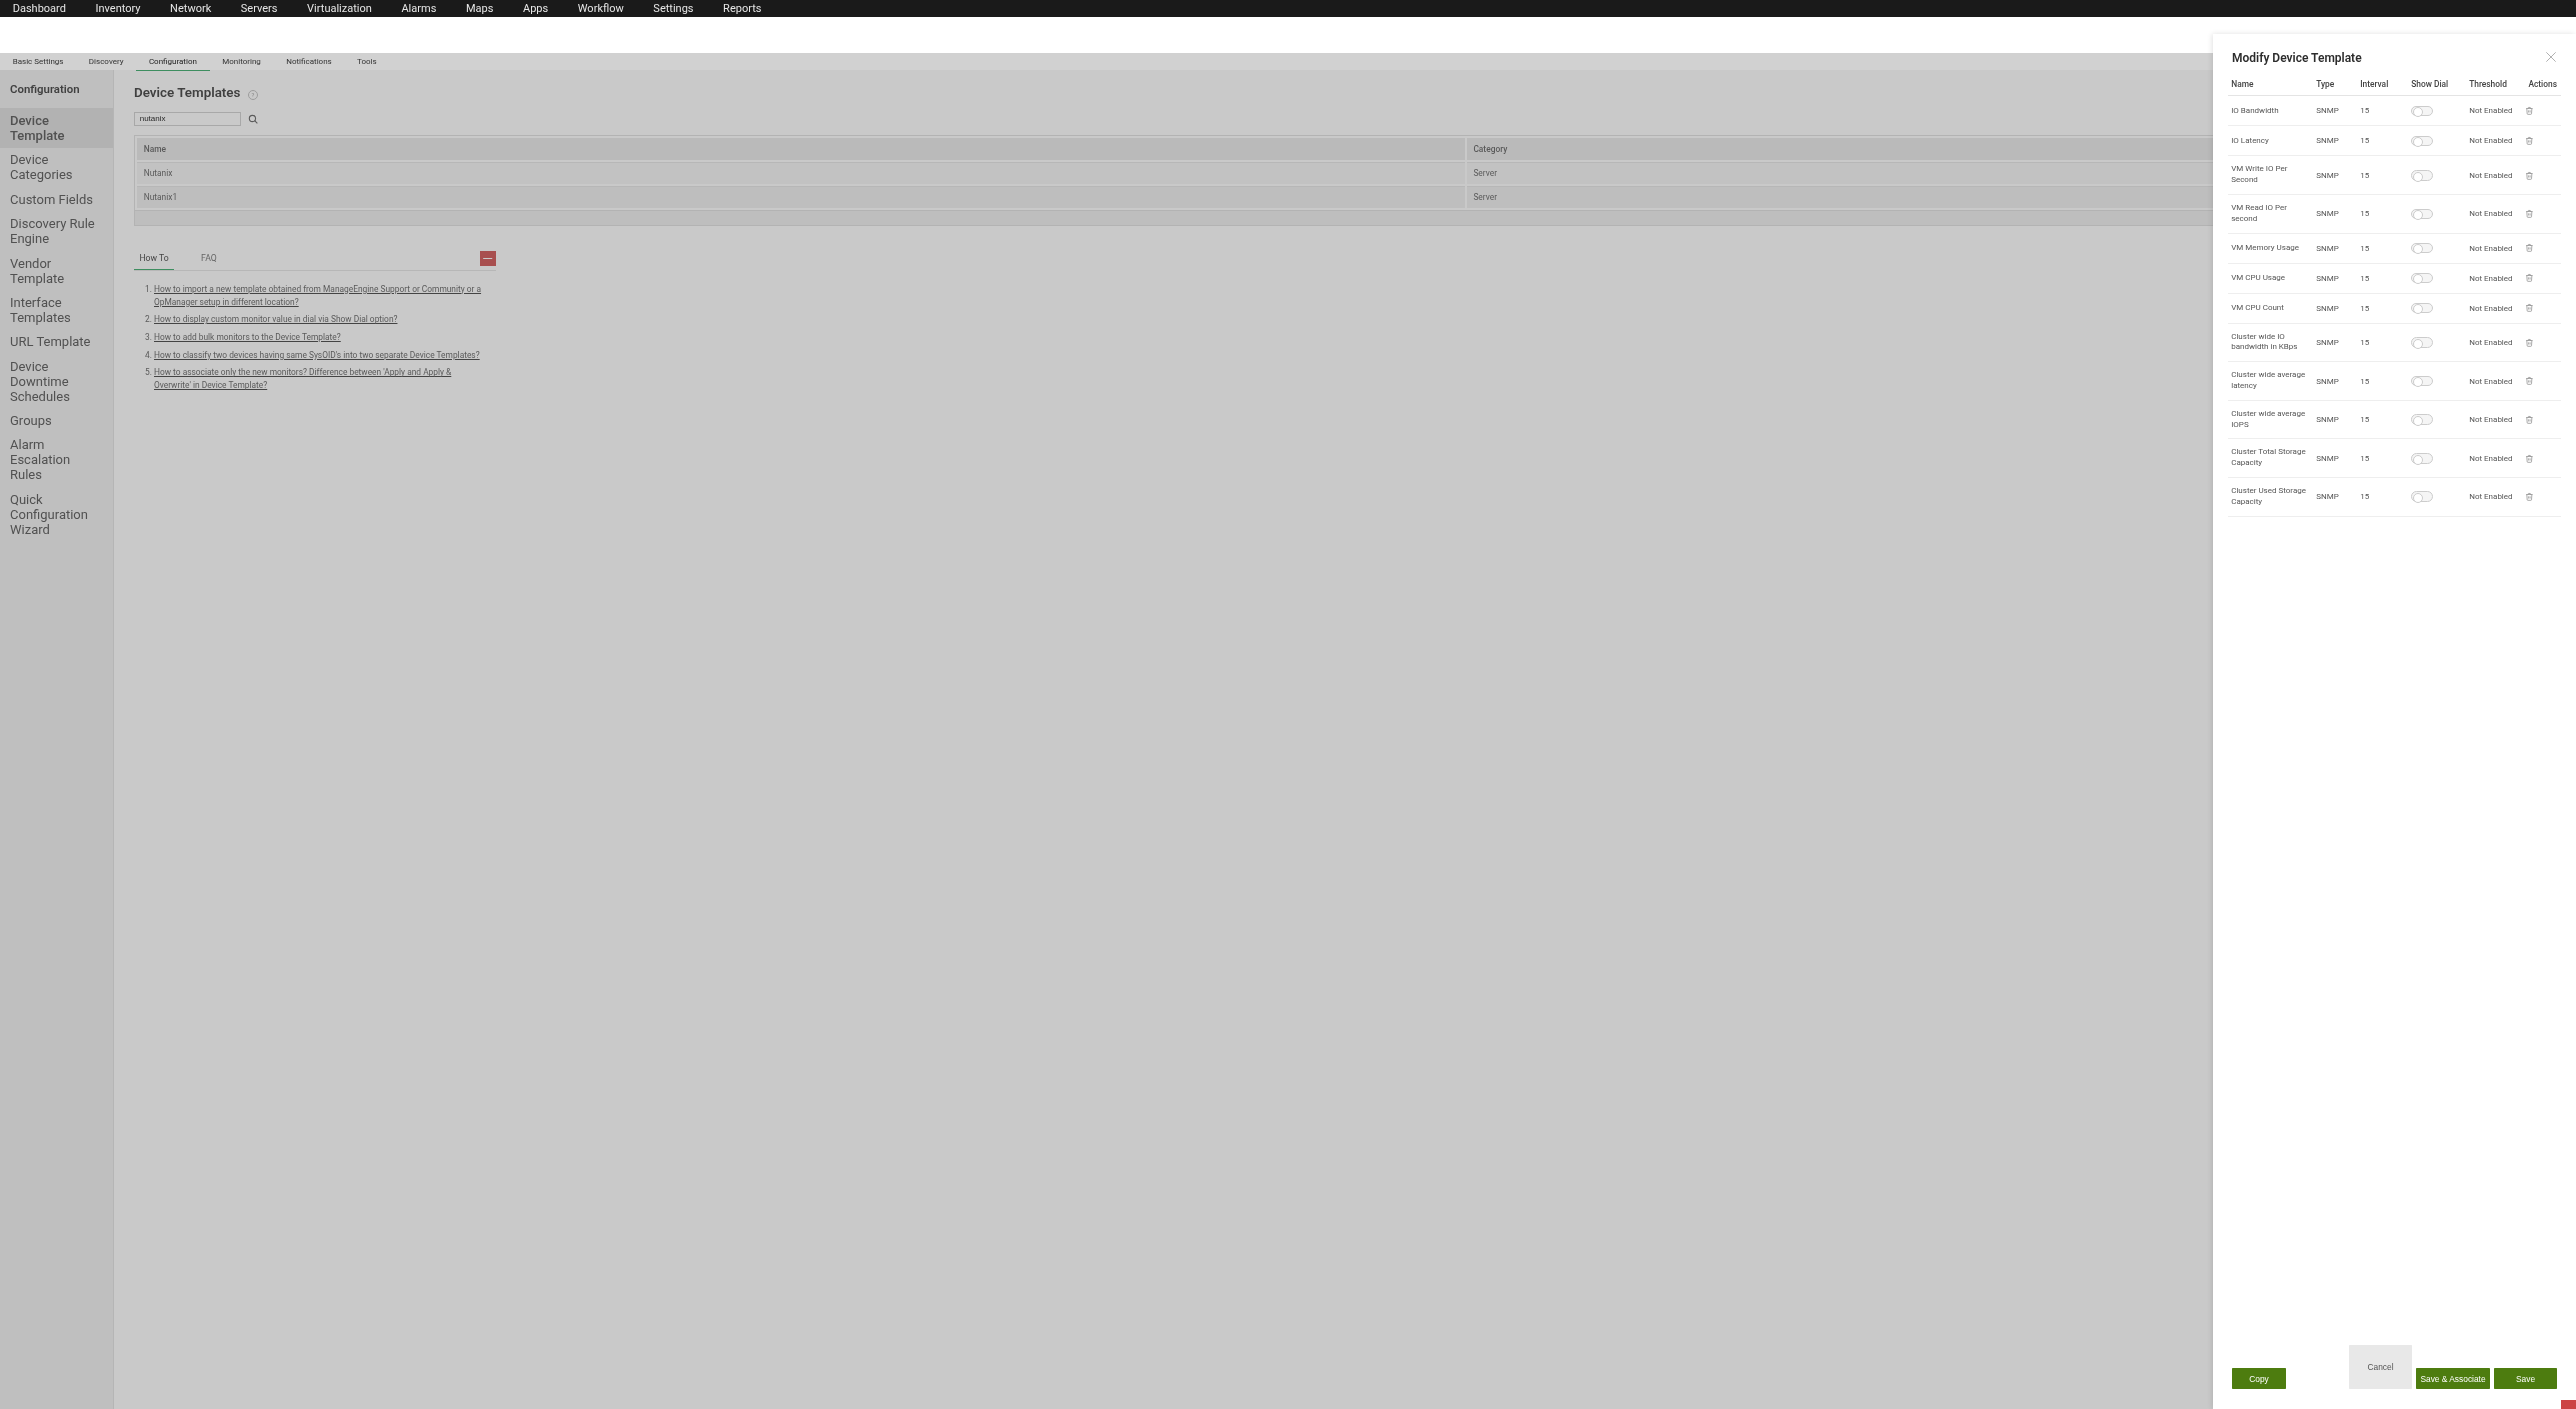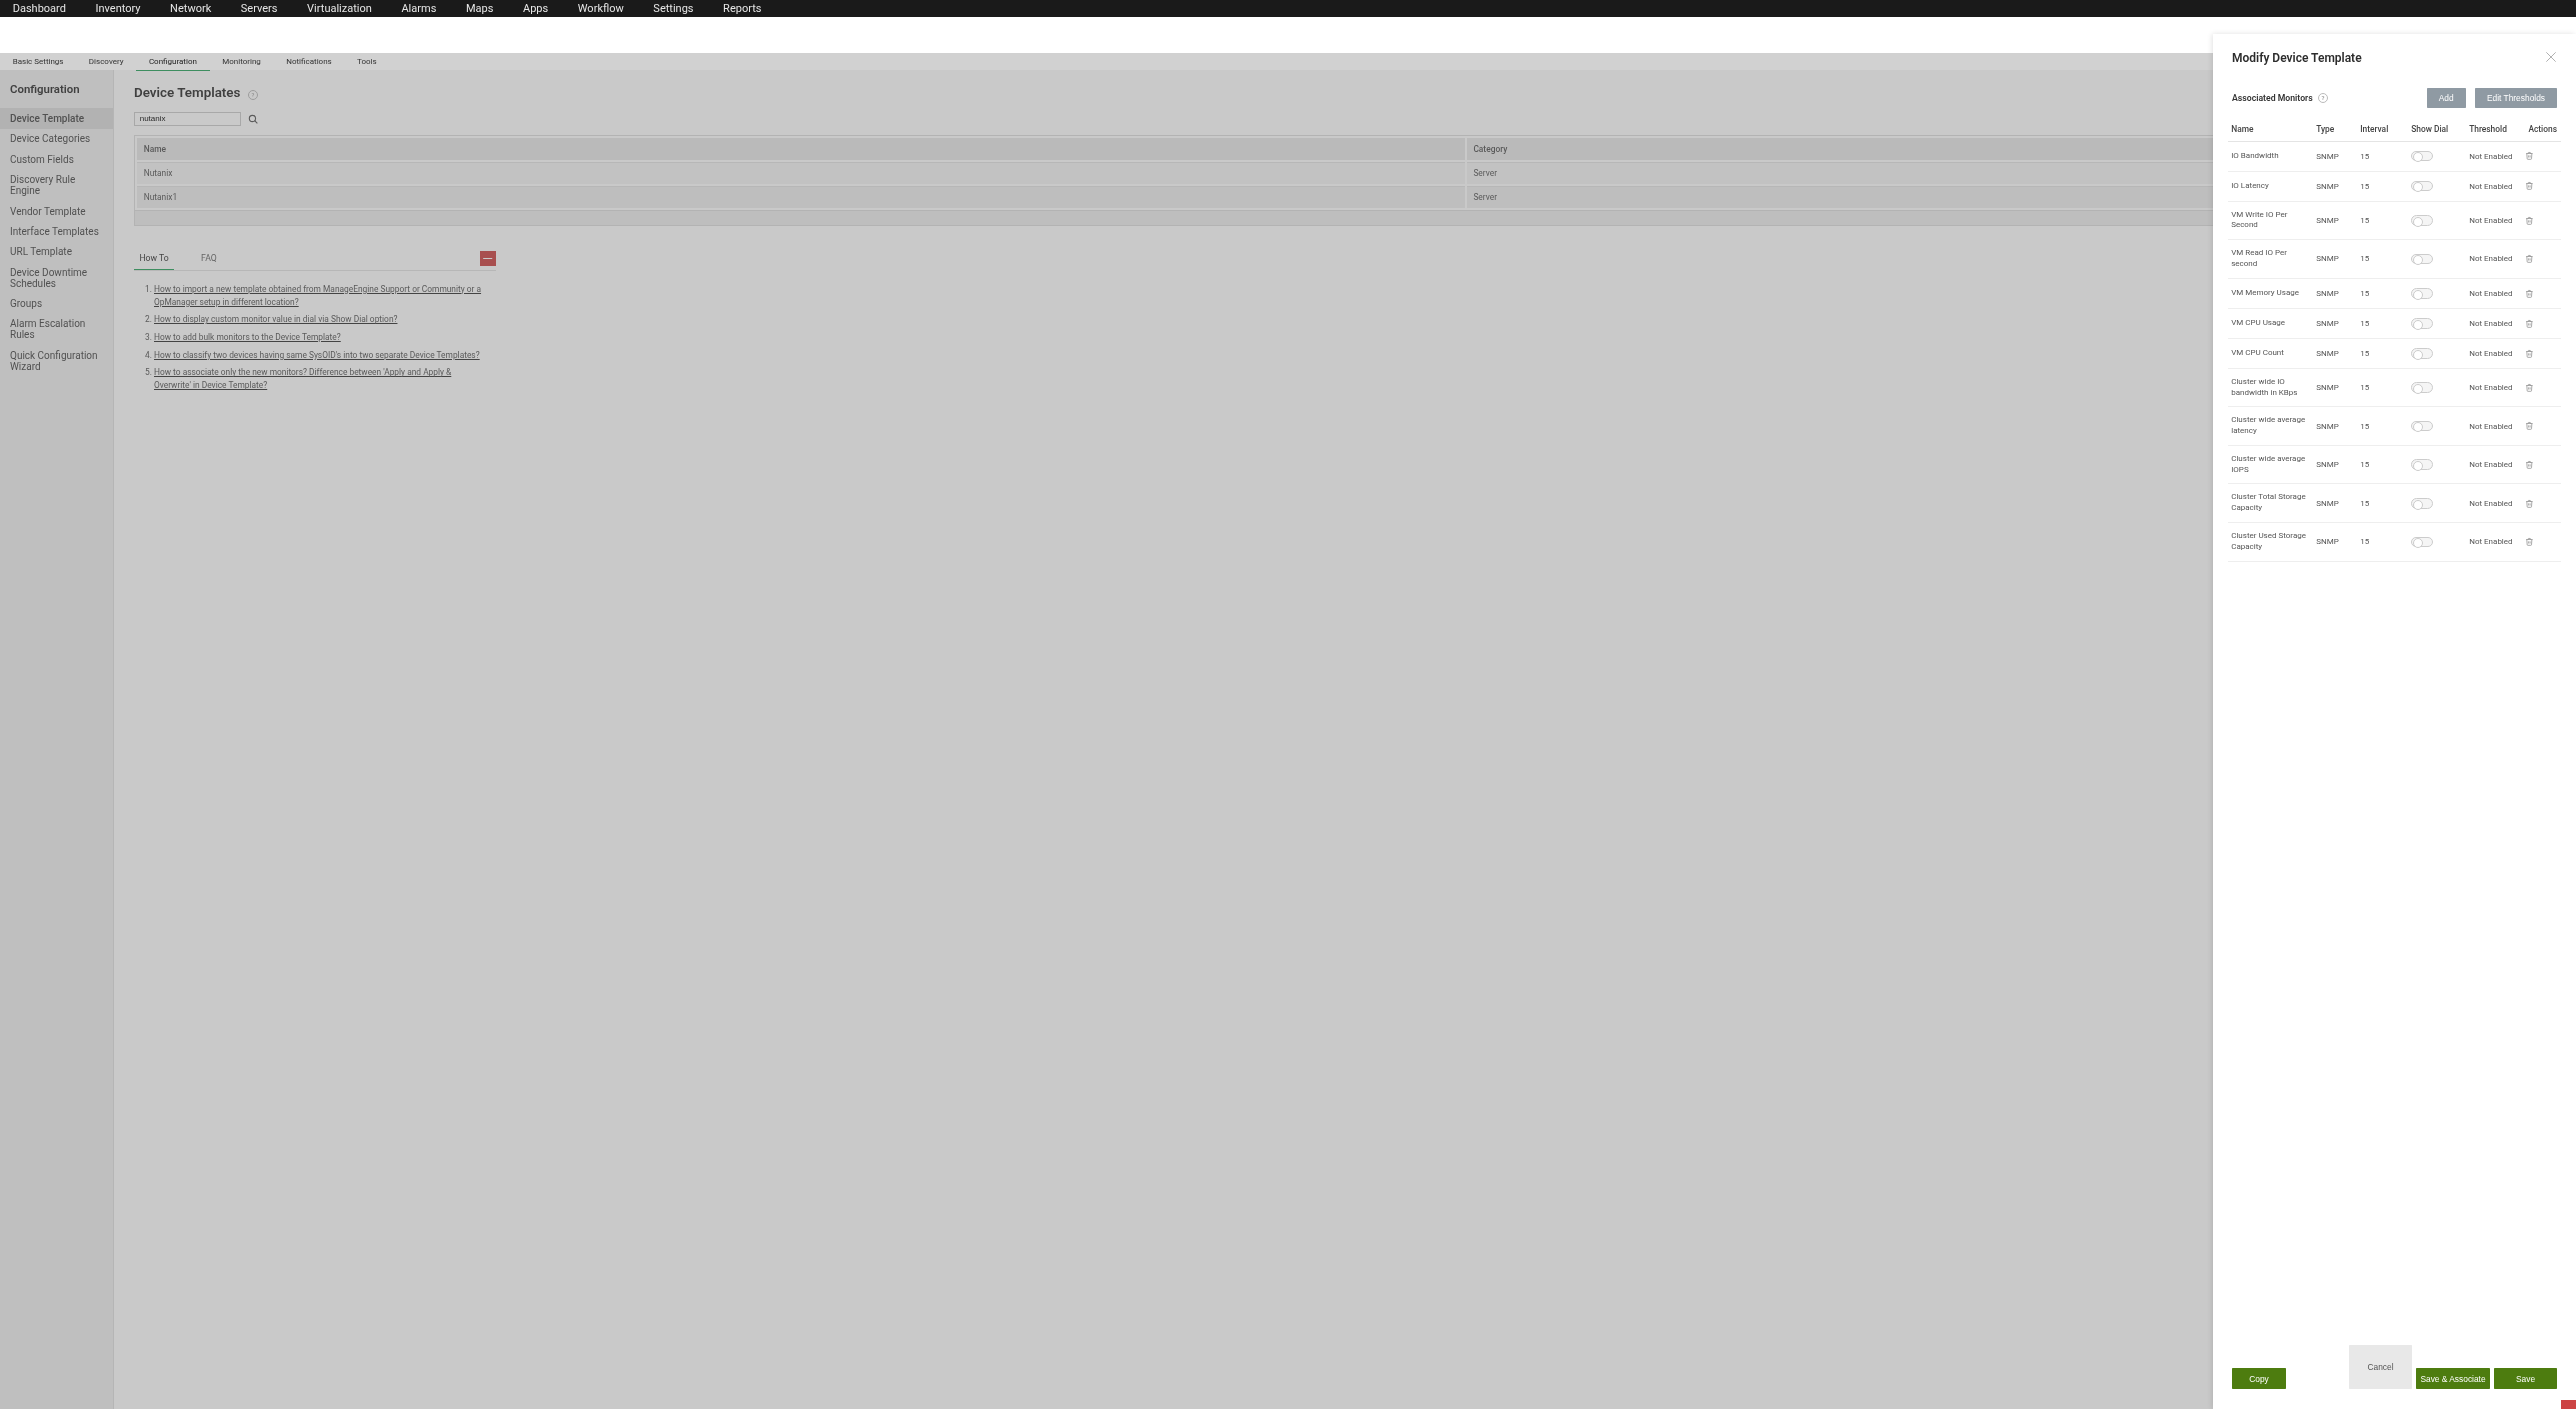--- a/index.html
+++ b/index.html
@@ -14,21 +14,21 @@
   
   .subnav { background: #d1d1d1; color: #444; display: flex; height: 17.4px; align-items: center; margin-top: 36px; }
   .subnav .item { padding: 0 12.7px; line-height: 17.4px; cursor: pointer; font-size: 8px; color: #333; border-bottom: 1.3px solid transparent; }
   .subnav .item.active { border-bottom: 1.3px solid #2aa55e; color: #222; }
 
   .main-wrap { display: flex; width: 100%; height: calc(100% - 34px); position: relative; }
 
   
   .sidebar { width: 114px; background: #f0f0f0; border-right: 0.7px solid #e0e0e0; padding-top: 12px; }
   .sidebar h2 { font-size: 11.4px; font-weight: 600; padding: 0 10px 12px 10px; color: #2d2d2d; }
-  .sidebar .sitem { padding: 4.7px 10px; font-size: 10px; color: #474747; cursor: pointer; }
+  .sidebar .sitem { padding: 4.7px 10px; font-size: 13px; color: #474747; cursor: pointer; }
   .sidebar .sitem.active { background: #dcdcdc; font-weight: 500; }
 
   
   .content { flex: 1; padding: 14.8px 20px; position: relative; }
   .content h1 { font-size: 13.4px; font-weight: 600; color: #2d2d2d; display: inline-block; }
   .help-q { display: inline-block; width: 10px; height: 10px; border: 0.7px solid #bbb; border-radius: 50%; text-align: center; line-height: 8.7px; font-size: 6px; color: #999; margin-left: 5.4px; vertical-align: middle; cursor: pointer; }
 
   .search-row { margin-top: 12px; display: flex; align-items: center; gap: 6.7px; }
   .search-row input { width: 107px; height: 13.4px; border: 0.7px solid #ccc; padding: 0 4.7px; font-size: 8px; background: #fff; }
   .search-icon { font-size: 10.7px; color: #555; cursor: pointer; }
@@ -213,30 +213,20 @@
   <div class="panel-head">
     <h2>Modify Device Template</h2>
     <span class="panel-close">
       <svg width="12" height="12" viewBox="0 0 18 18" stroke="#aaa" stroke-width="1.4">
           <line x1="2" y1="2" x2="16" y2="16"></line>
           <line x1="16" y1="2" x2="2" y2="16"></line>
         </svg>
     </span>
   </div>
 
-  <div class="panel-sub">
-    <div class="label">
-      <span>Associated Monitors</span>
-      <span class="help-q">?</span>
-    </div>
-    <div class="btns">
-      <button class="btn btn-grey">Add</button>
-      <button class="btn btn-grey">Edit Thresholds</button>
-    </div>
-  </div>
 
   <div class="mon-table">
     <div class="mhead">
       <div>Name</div>
       <div>Type</div>
       <div>Interval</div>
       <div>Show Dial</div>
       <div>Threshold</div>
       <div>Actions</div>
     </div>

